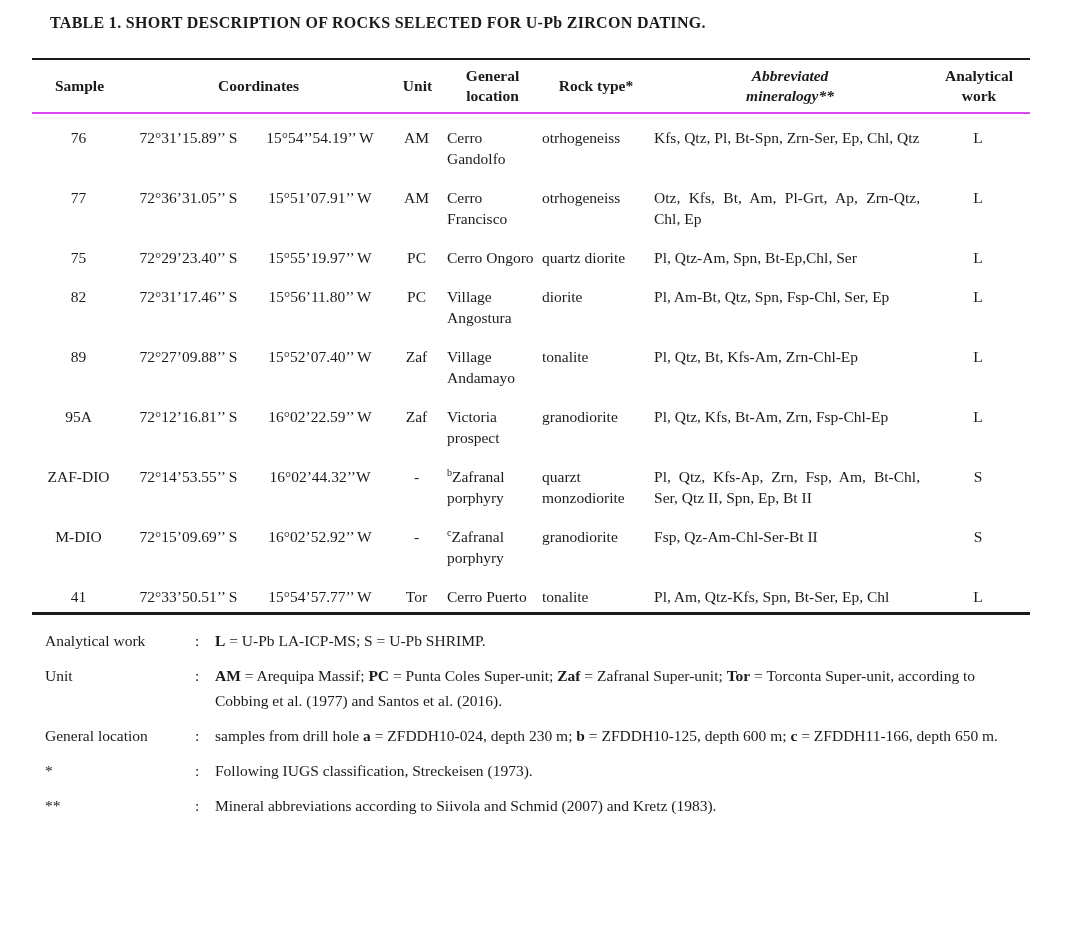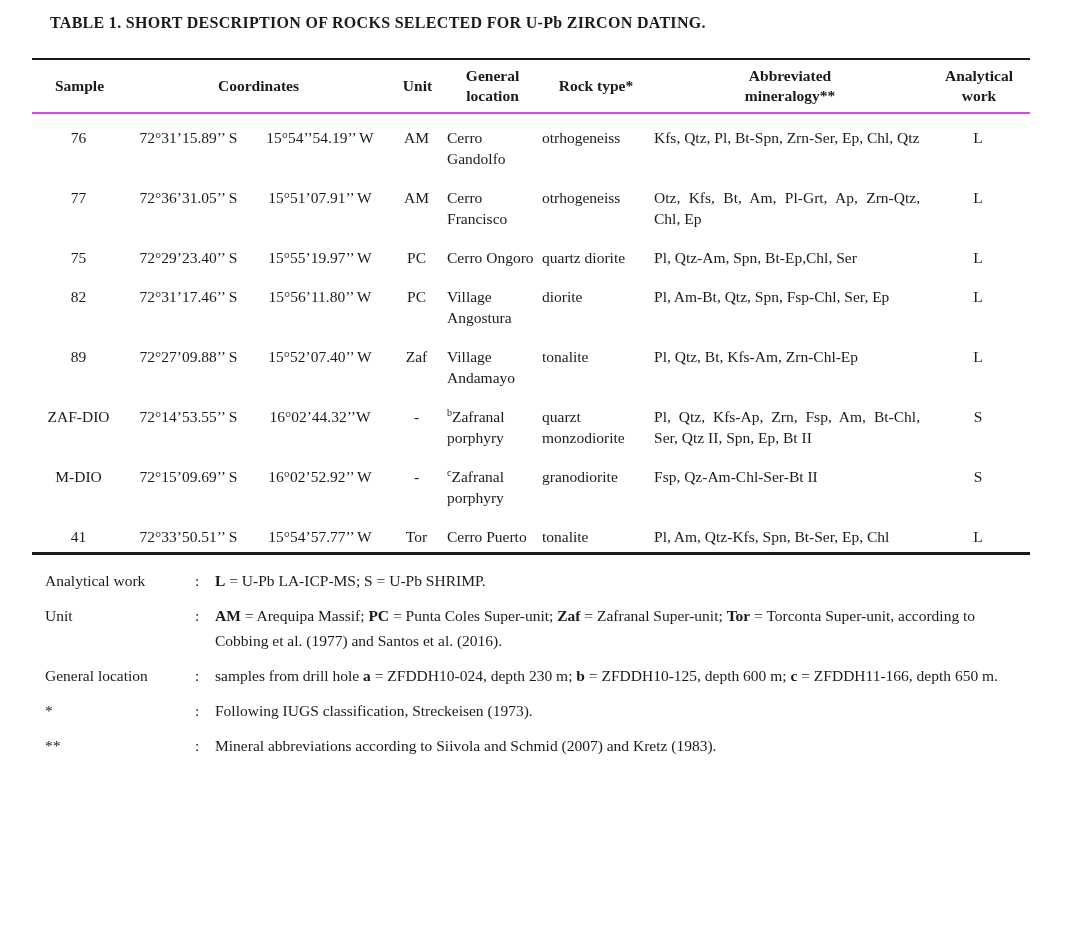--- a/index.html
+++ b/index.html
@@ -31,21 +31,21 @@
     font-weight: bold;
     vertical-align: middle;
     text-align: center;
     padding: 6px 2px;
     line-height: 20px;
     height: 48px;
     font-size: 15.5px;
   }
   .hw { display: inline-block; }
   .hw70  { max-width: 70px; }
-  .hw160 { max-width: 160px; }
+  .hw160 { max-width: 160px; font-style: italic; }
   .hw85  { max-width: 85px; }
   td {
     vertical-align: top;
     padding: 13px 4px 5px 2px;
     line-height: 21px;
   }
   td.c { text-align: center; }
   td.min { text-align: justify; -moz-text-align-last: left; text-align-last: left; padding-right: 8px; }
   sup.loc-sup { font-size: 10px; line-height: 0; }
   .footnotes { margin-top: 13px; width: 1002px; font-size: 15.5px; }
@@ -130,20 +130,30 @@
         <td class="c">89</td>
         <td class="c">72°27’09.88’’ S</td>
         <td class="c">15°52’07.40’’ W</td>
         <td class="c">Zaf</td>
         <td><sup class="loc-sup"></sup><span>Village Andamayo</span></td>
         <td>tonalite</td>
         <td class="min">Pl, Qtz, Bt, Kfs-Am, Zrn-Chl-Ep</td>
         <td class="c">L</td>
       </tr>
       <tr>
+        <td class="c">95A</td>
+        <td class="c">72°12’16.81’’ S</td>
+        <td class="c">16°02’22.59’’ W</td>
+        <td class="c">Zaf</td>
+        <td><sup class="loc-sup"></sup><span>Victoria prospect</span></td>
+        <td>granodiorite</td>
+        <td class="min">Pl, Qtz, Kfs, Bt-Am, Zrn, Fsp-Chl-Ep</td>
+        <td class="c">L</td>
+      </tr>
+      <tr>
         <td class="c">ZAF-DIO</td>
         <td class="c">72°14’53.55’’ S</td>
         <td class="c">16°02’44.32’’W</td>
         <td class="c">-</td>
         <td><sup class="loc-sup">b</sup><span>Zafranal porphyry</span></td>
         <td>quarzt monzodiorite</td>
         <td class="min">Pl, Qtz, Kfs-Ap, Zrn, Fsp, Am, Bt-Chl, Ser, Qtz II, Spn, Ep, Bt II</td>
         <td class="c">S</td>
       </tr>
       <tr>

